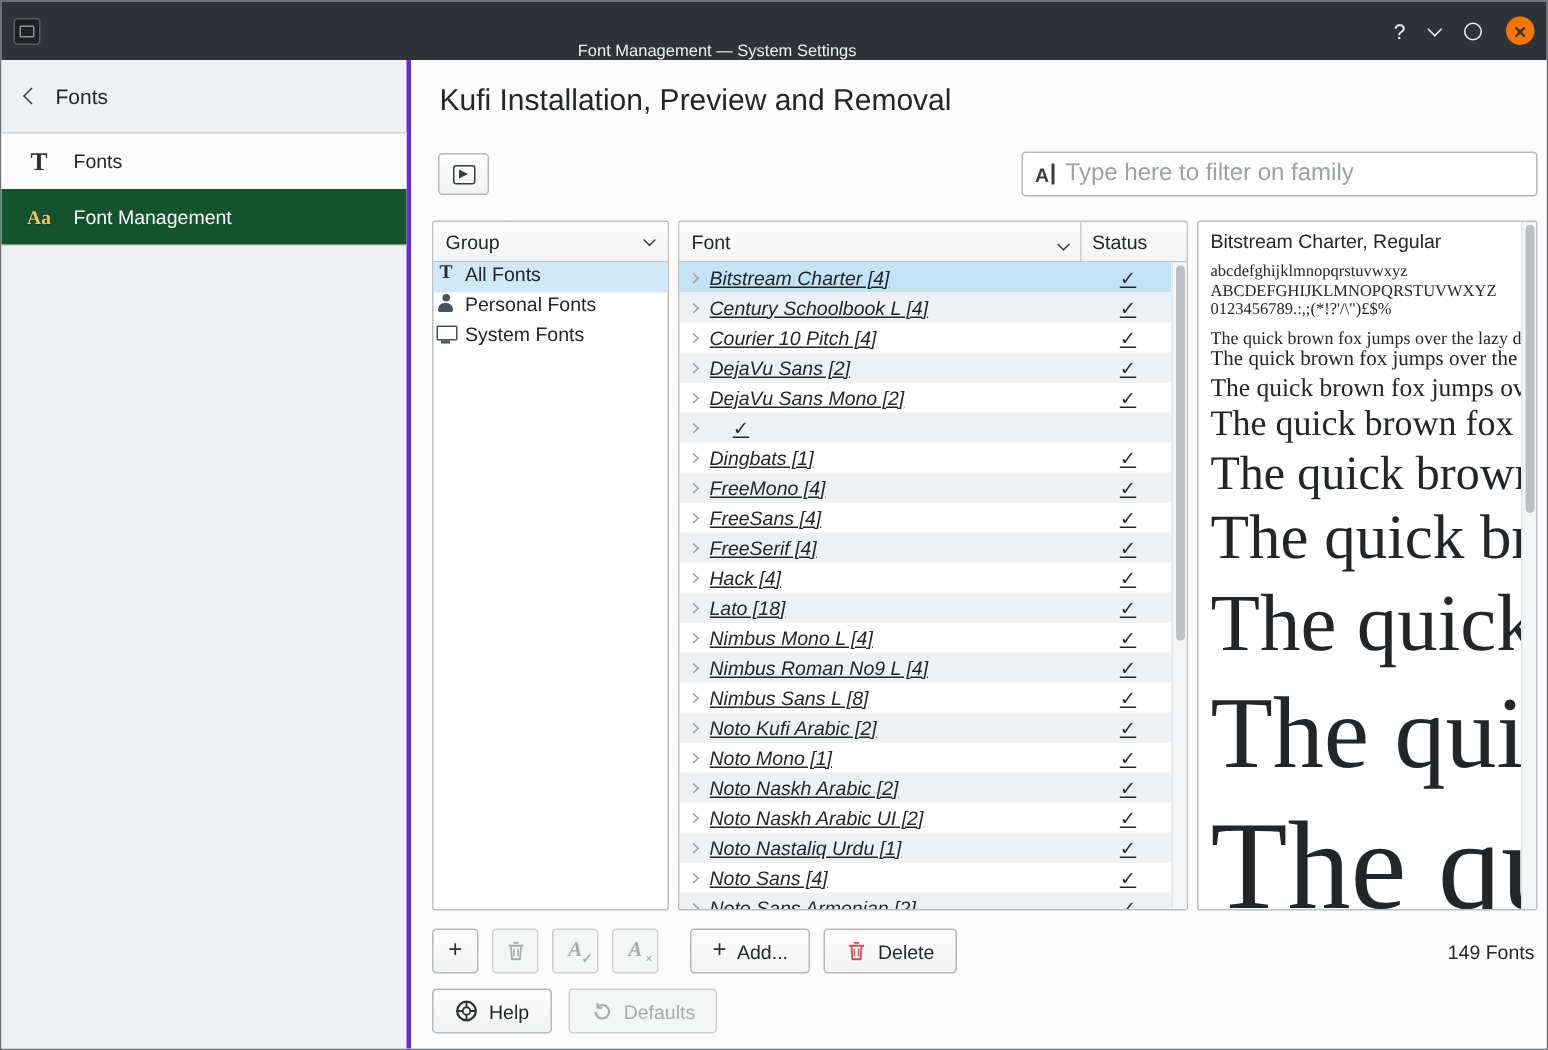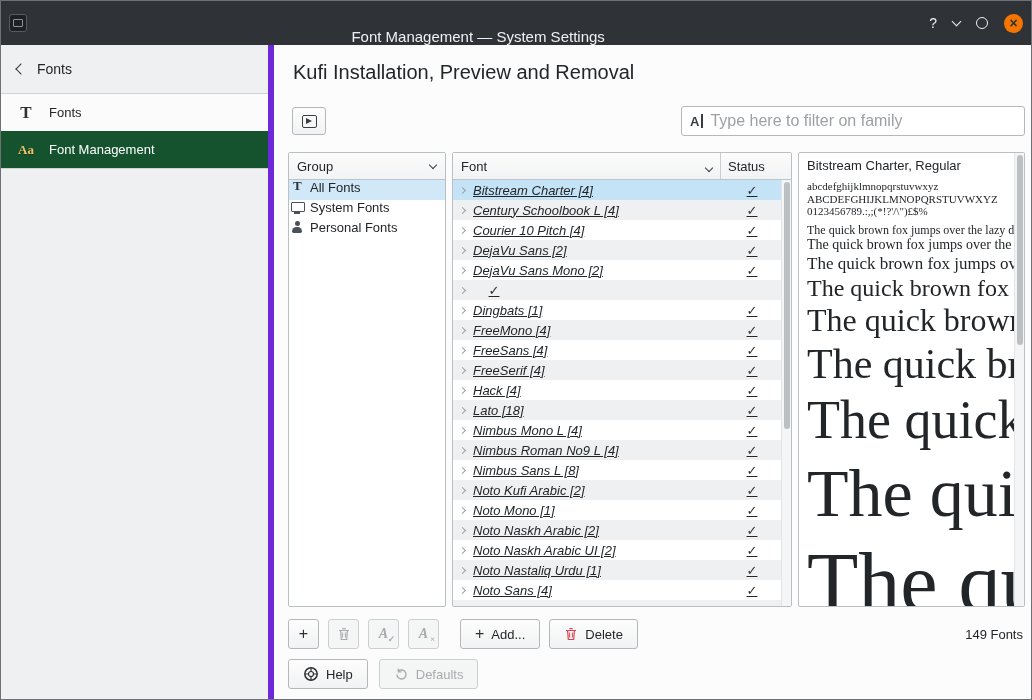--- a/index.html
+++ b/index.html
@@ -10,31 +10,31 @@
     color: #232629;
     background: #fcfcfc;
     overflow: hidden;
   }
   .window { width: 1032px; height: 700px; display: flex; flex-direction: column; border: 1px solid #6d7175; }
 
   
   .titlebar { flex: 0 0 28px; background: #2f3338; color: #eff0f1; display: flex; align-items: center; padding: 0 8px; }
   .titlebar-icon { width: 18px; height: 18px; background: #1d2124; border: 1px solid #565b60; border-radius: 3px; display: flex; align-items: center; justify-content: center; }
   .ti-inner { width: 10px; height: 8px; border: 1.5px solid #8b9398; border-radius: 1px; }
-  .titlebar-title { flex: 1; text-align: center; font-size: 15px; margin-top: 27px; }
+  .titlebar-title { flex: 1; text-align: center; font-size: 11px; margin-top: 27px; }
   .titlebar-buttons { display: flex; align-items: center; gap: 16px; }
   .tb-help { font-size: 14px; cursor: default; }
   .chev { display: inline-block; width: 7px; height: 7px; border-right: 1.6px solid #3a3e41; border-bottom: 1.6px solid #3a3e41; transform: rotate(45deg); }
   .tb-min { border-color: #eff0f1; margin-top: -3px; }
   .tb-max { width: 12px; height: 12px; border: 1.6px solid #eff0f1; border-radius: 50%; }
   .tb-close { width: 19px; height: 19px; background: #f67400; border-radius: 50%; color: #2f3338; display: flex; align-items: center; justify-content: center; font-size: 14px; font-weight: bold; }
 
   
   .app { flex: 1; display: flex; min-height: 0; }
-  .sidebar { flex: 0 0 273px; background: #eff0f1; border-right: 6px solid #6d28d9; display: flex; flex-direction: column; }
+  .sidebar { flex: 0 0 273px; background: #eff0f1; border-right: 3px solid #6d28d9; display: flex; flex-direction: column; }
   .back-row { height: 48px; display: flex; align-items: center; padding-left: 16px; gap: 12px; }
   .chev-left { display: inline-block; width: 8px; height: 8px; border-right: 1.8px solid #33373b; border-bottom: 1.8px solid #33373b; transform: rotate(135deg); }
   .back-label { font-size: 14px; }
   .sidebar-list { background: #fbfbfc; border-top: 1px solid #d0d3d6; border-bottom: 1px solid #d0d3d6; }
   .sidebar-item { height: 37px; display: flex; align-items: center; padding-left: 14px; gap: 12px; cursor: default; }
   .sidebar-item.selected { background: #14532d; color: #ffffff; }
   .side-icon { width: 22px; height: 22px; display: flex; align-items: center; justify-content: center; flex-shrink: 0; }
   .ic-fonts::before { content: "T"; font-family: "Liberation Serif", serif; font-weight: bold; font-size: 17px; color: #2e3134; }
   .ic-font-management::before { content: "Aa"; font-family: "Liberation Serif", serif; font-weight: bold; font-size: 13px; color: #f0c36c; text-shadow: 0 1px 1px rgba(40,30,10,.55); }
 
@@ -173,28 +173,28 @@
             <span>Group</span>
             <span class="hdr-chev"></span>
           </div>
           <div>
 
               <div class="group-row selected">
                 <span class="group-icon ic-all-fonts"></span>
                 <span>All Fonts</span>
               </div>
 
+              <div class="group-row alt">
+                <span class="group-icon ic-personal-fonts"></span>
+                <span>Personal Fonts</span>
+              </div>
+
               <div class="group-row">
                 <span class="group-icon ic-system-fonts"></span>
                 <span>System Fonts</span>
-              </div>
-
-              <div class="group-row alt">
-                <span class="group-icon ic-personal-fonts"></span>
-                <span>Personal Fonts</span>
               </div>
             </div>
         </div>
 
         <div class="panel font-panel">
           <div class="panel-header">
             <span class="fh-label">Font</span>
             <span class="fh-chev-wrap"><span class="hdr-chev"></span></span>
             <span class="header-sep"></span>
             <span class="fh-status">Status</span>

